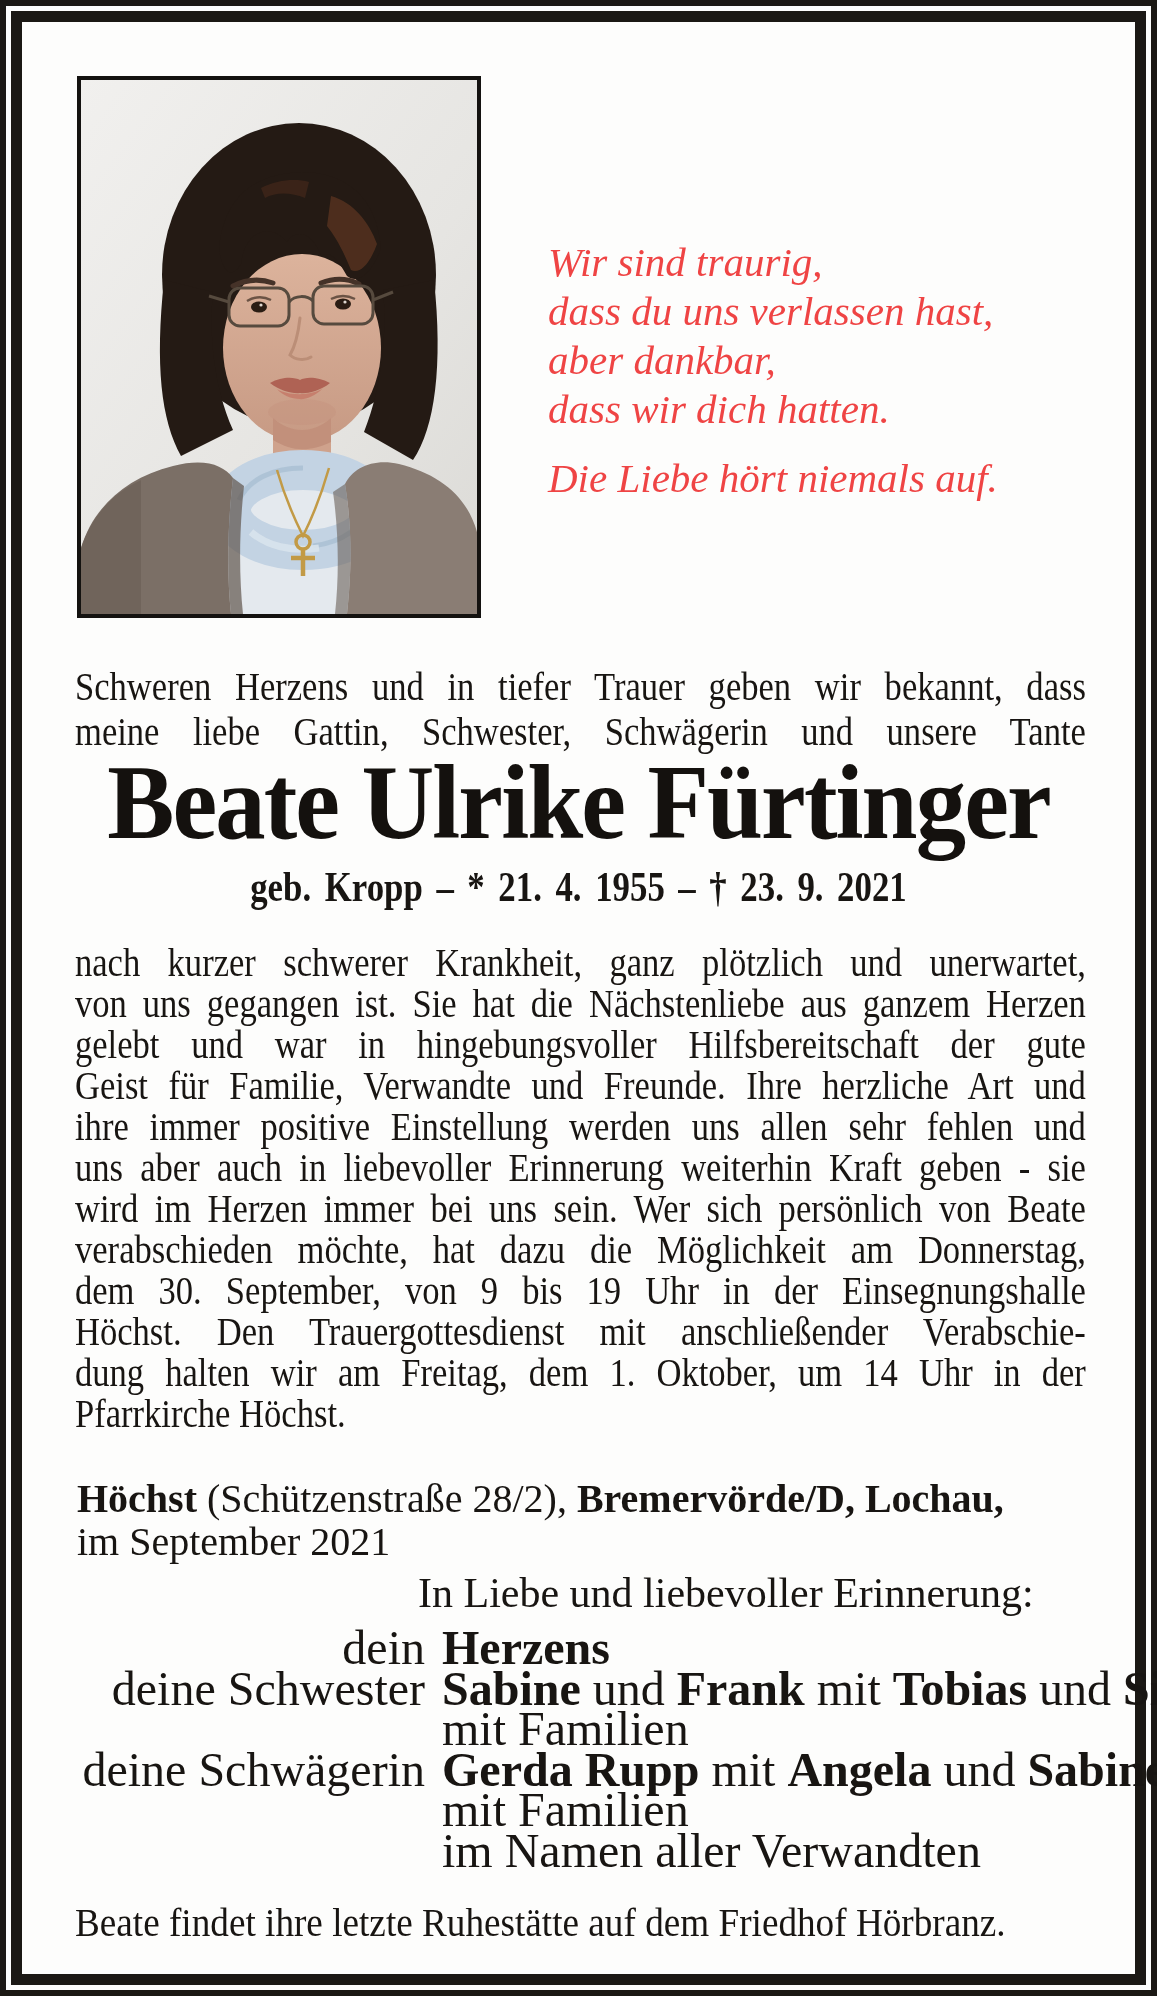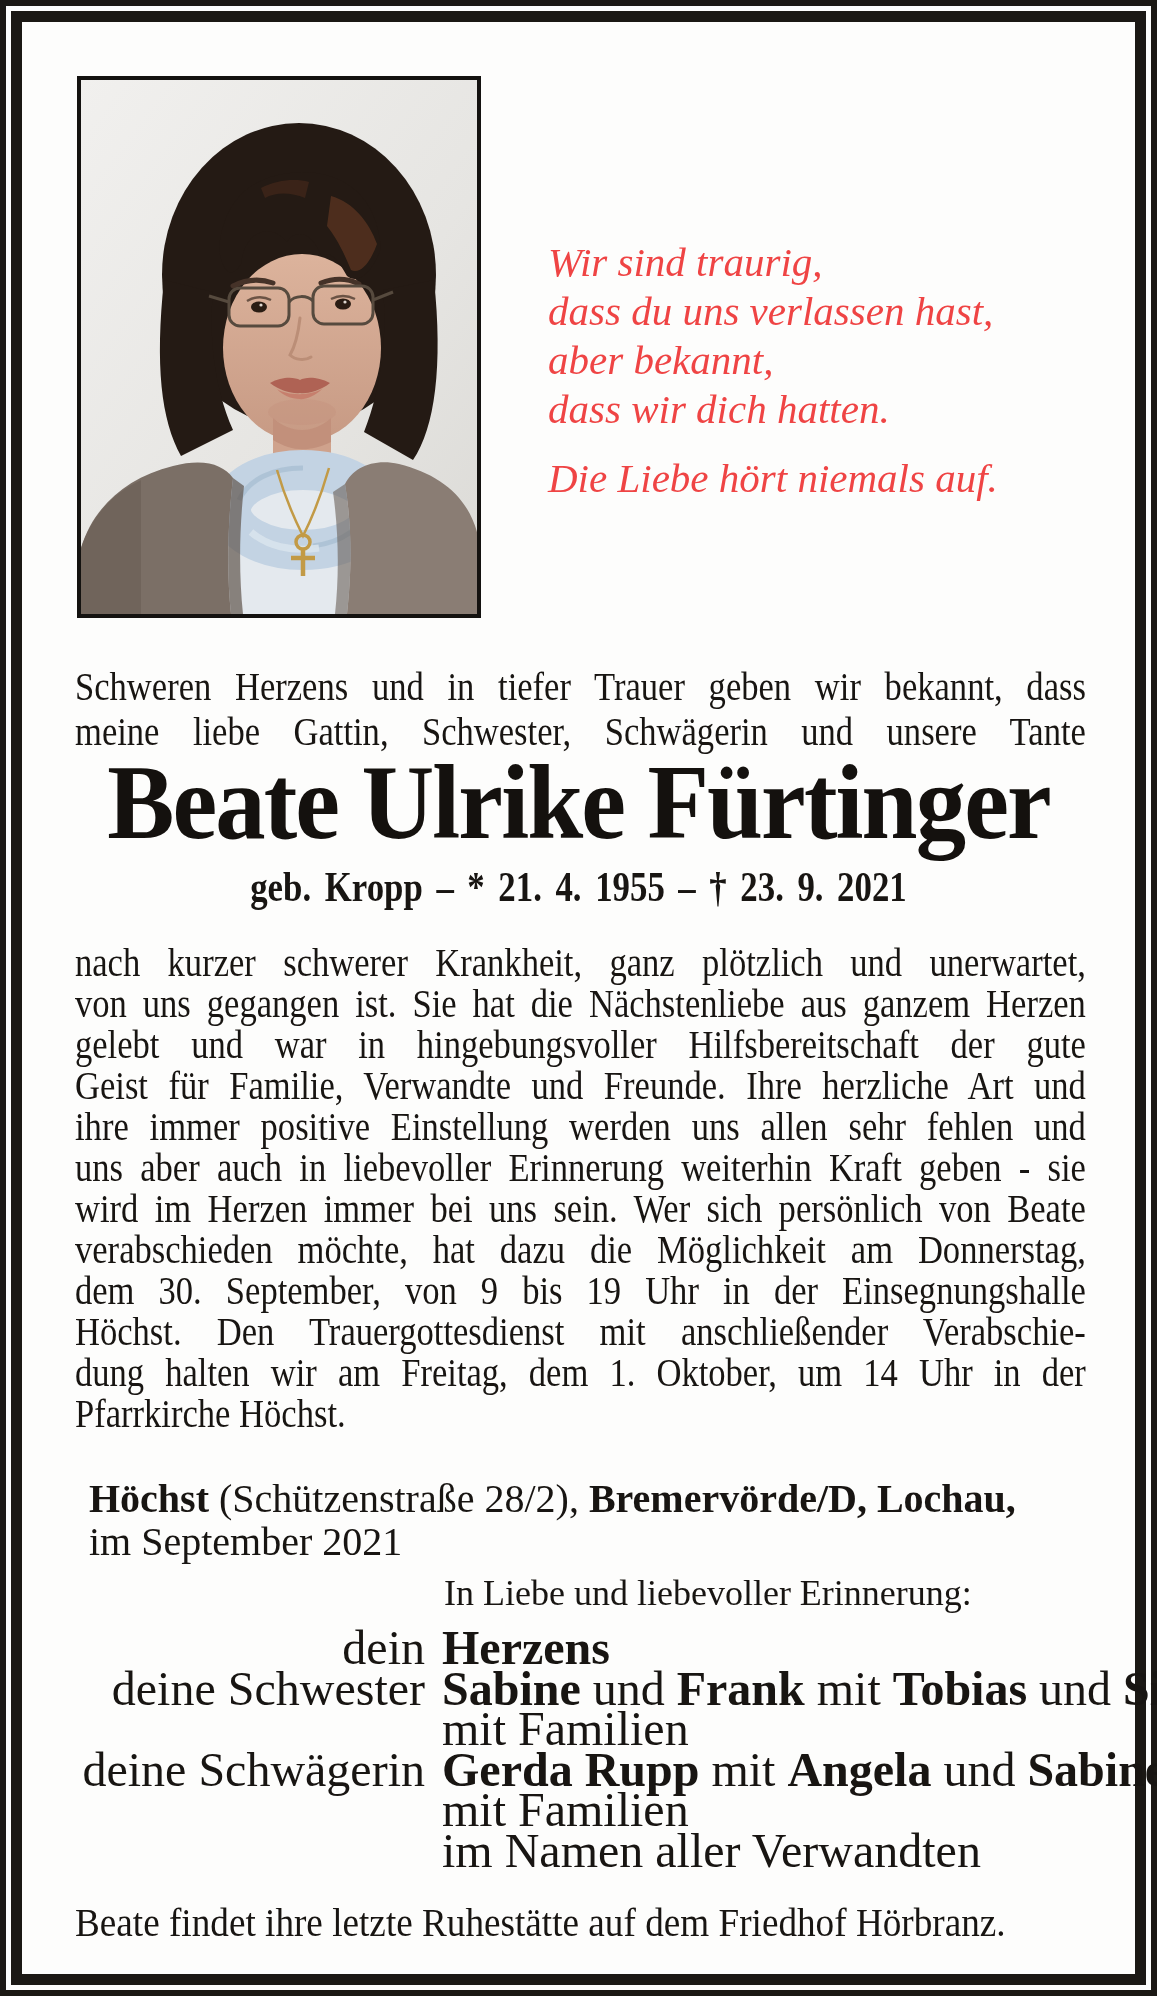--- a/index.html
+++ b/index.html
@@ -37,24 +37,24 @@
     text-align:center;font-weight:bold;font-size:106px;line-height:110px;
     letter-spacing:-2px;transform:scaleX(0.95);color:#14110e;
     white-space:nowrap;
   }
   .dates-line{
     position:absolute;left:18px;right:18px;top:864px;
     text-align:center;font-weight:bold;font-size:43px;line-height:46px;
     transform:scaleX(0.81);word-spacing:6px;white-space:nowrap;
   }
 
-  .origin{position:absolute;left:89px;top:1477px;font-size:40px;line-height:43px;}
+  .origin{position:absolute;left:77px;top:1477px;font-size:40px;line-height:43px;}
   .b{font-weight:bold;}
 
-  .closing{position:absolute;left:444px;top:1572px;font-size:36px;line-height:42px;text-align:center;}
+  .closing{position:absolute;left:418px;top:1572px;font-size:42px;line-height:42px;text-align:center;}
 
   .mourners{position:absolute;left:75px;top:1628px;font-size:48px;}
   .m-row{display:flex;height:40.5px;line-height:40.5px;white-space:nowrap;}
   .m-label{width:350px;padding-right:17px;text-align:right;flex:0 0 auto;}
   .m-names{flex:1 1 auto;text-align:left;}
 
   .final-line{
     position:absolute;left:75px;top:1901px;width:1100px;
     font-size:40px;line-height:44px;transform:scaleX(0.93);transform-origin:0 0;
     white-space:nowrap;
@@ -153,21 +153,21 @@
         <path d="M264,404 C272,452 270,498 266,534 L254,534 C258,498 258,454 252,412 Z" fill="#6b6058" opacity="0.6"></path>
         <path d="M0,534 L0,468 C10,438 30,414 60,400 L60,534 Z" fill="#6e6259" opacity="0.8"></path>
       </g>
     </svg>
   </div>
 
   <div class="quote">
     <div class="stanza1">
         <div class="qline">Wir sind traurig,</div>
         <div class="qline">dass du uns verlassen hast,</div>
-        <div class="qline">aber bekannt,</div>
+        <div class="qline">aber dankbar,</div>
         <div class="qline">dass wir dich hatten.</div>
       </div>
     <div class="stanza2">Die Liebe hört niemals auf.</div>
   </div>
 
   <div class="justblock intro">
       <div class="jline">Schweren Herzens und in tiefer Trauer geben wir bekannt, dass</div>
       <div class="jline">meine liebe Gattin, Schwester, Schwägerin und unsere Tante</div>
     </div>
 

